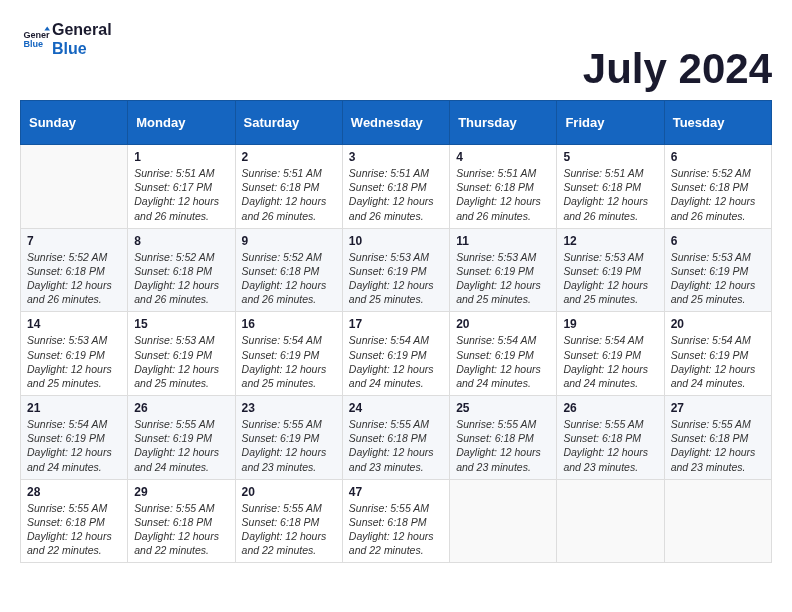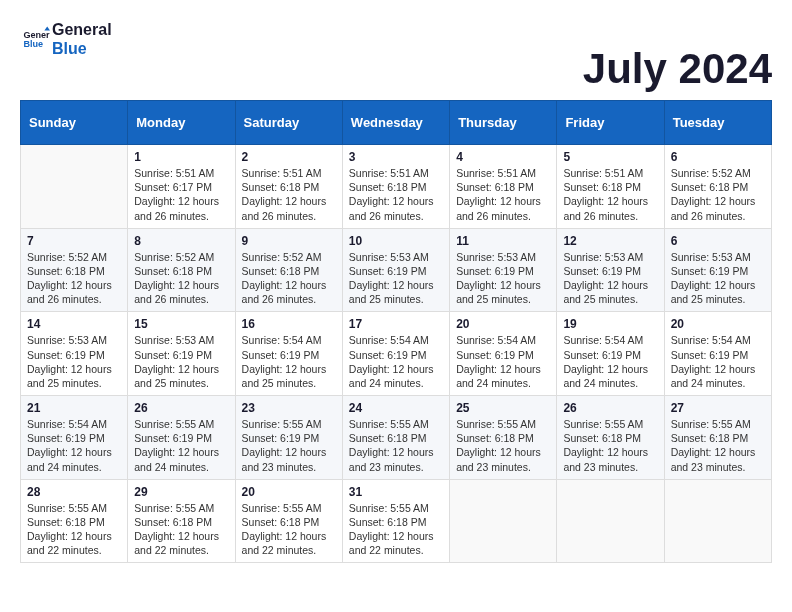--- a/index.html
+++ b/index.html
@@ -70,20 +70,21 @@
       font-size: 12px;
       font-weight: bold;
       color: #1a1a2e;
       display: block;
       margin-bottom: 2px;
     }
     .day-info {
       font-size: 10.5px;
       color: #333;
       line-height: 1.35;
+      font-style: italic;
     }
     .empty-cell {
       background: #f9f9f9 !important;
     }
   </style>
 </head>
 <body>
 
 <div class="header-area">
   <div class="logo">
@@ -239,21 +240,21 @@
         </td>
         <td>
           <span class="day-number">29</span>
           <div class="day-info">Sunrise: 5:55 AM<br>Sunset: 6:18 PM<br>Daylight: 12 hours and 22 minutes.</div>
         </td>
         <td>
           <span class="day-number">20</span>
           <div class="day-info">Sunrise: 5:55 AM<br>Sunset: 6:18 PM<br>Daylight: 12 hours and 22 minutes.</div>
         </td>
         <td>
-          <span class="day-number">31</span>
+          <span class="day-number">47</span>
           <div class="day-info">Sunrise: 5:55 AM<br>Sunset: 6:18 PM<br>Daylight: 12 hours and 22 minutes.</div>
         </td>
         <td class="empty-cell"></td>
         <td class="empty-cell"></td>
         <td class="empty-cell"></td>
       </tr>
     </tbody>
 </table>
 
 </body></html>

